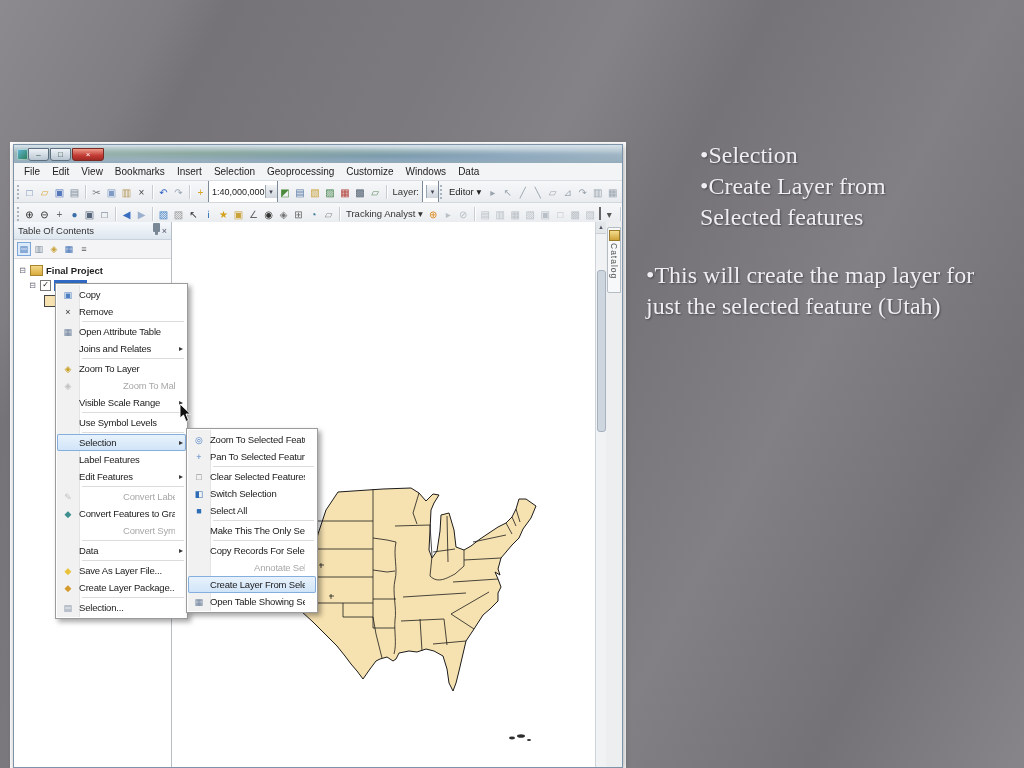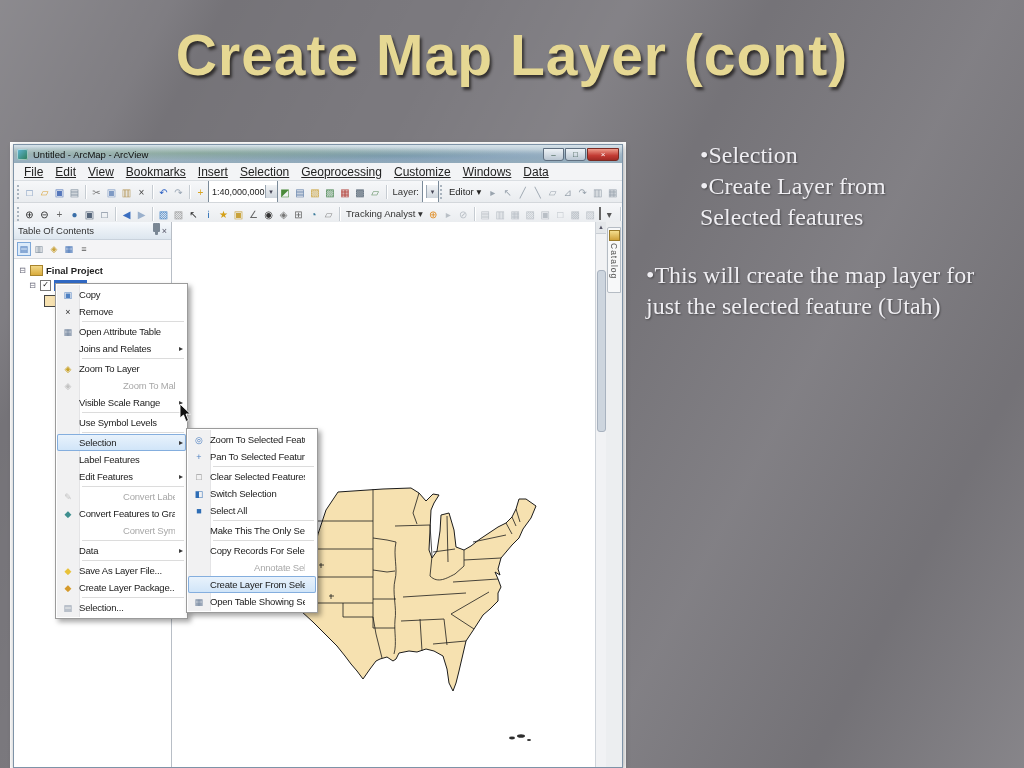--- a/index.html
+++ b/index.html
@@ -31,21 +31,21 @@
   .app-icon{width:11px;height:11px;border-radius:2px;flex:0 0 11px;
     background:linear-gradient(135deg,#63b8da,#2a7a52);box-shadow:inset 0 0 0 1px rgba(255,255,255,0.5);}
   .win-title{font-size:9.5px;color:#111;margin-left:5px;flex:1;white-space:nowrap;overflow:hidden;}
   .win-btns{display:flex;gap:1px;}
   .wbtn{height:13px;font-size:8px;line-height:12px;text-align:center;border-radius:0 0 3px 3px;
     border:1px solid #5f6f80;box-sizing:border-box;color:#243;
     background:linear-gradient(#eef3f7,#b9c6d2);width:21px;}
   .wbtn.close{width:32px;color:#fff;background:linear-gradient(#ef9b8a,#c23b34 60%,#a02a24);border-color:#7a2a22;}
   
   .menubar{height:17px;background:#f3f4f6;border-bottom:1px solid #dadee2;display:flex;align-items:center;padding-left:4px;}
-  .mb-item{font-size:12px;color:#222;padding:0 6px;text-decoration:underline;}
+  .mb-item{font-size:10px;color:#222;padding:0 6px;}
   .tb{height:21px;background:linear-gradient(#f6f7f9,#e9ecef);border-bottom:1px solid #d3d7db;
     display:flex;align-items:center;padding:0 2px;white-space:nowrap;overflow:hidden;}
   .grip{width:4px;height:14px;border-left:2px dotted #aab4be;margin:0 3px 0 1px;}
   .ti{display:inline-block;width:15px;height:15px;font-size:10px;line-height:15px;text-align:center;vertical-align:middle;}
   .ti.tsep{width:1px;height:14px;background:#c6ccd2;margin:0 3px;box-shadow:1px 0 0 #fff;}
   .combo{display:inline-flex;align-items:center;height:26px;background:#fff;border:1px solid #7a8a99;
     font-size:9px;color:#222;padding-left:3px;box-sizing:border-box;}
   .combo .dd{width:11px;height:13px;margin-left:auto;background:linear-gradient(#f2f4f6,#cfd6dd);
     border-left:1px solid #9aa6b2;font-size:7px;line-height:13px;text-align:center;color:#445;}
   .tb-label{font-size:9.5px;color:#333;margin:0 3px;}
@@ -97,34 +97,32 @@
   .mi.highlight{background:linear-gradient(#eaf3fc,#cfe4f8);box-shadow:inset 0 0 0 1px #84aede;border-radius:2px;}
   
   .us-map{position:absolute;left:283px;top:468px;z-index:5;}
   .cursor{position:absolute;left:178px;top:403px;z-index:30;}
 </style>
 </head>
 <body>
 
 <div class="slide">
 
-  <div class="slide-title">Create Map Layer (cont)</div>
 
   <div class="notes">
     <div class="sub">•Selection</div>
     <div class="sub">•Create Layer from Selected features</div>
     <div class="para2">•This will create the map layer for just the selected feature (Utah)</div>
   </div>
 
   <div class="shot">
     <div class="win">
 
       <div class="titlebar">
         <span class="app-icon"></span>
-        <span class="win-title">Untitled - ArcMap - ArcView</span>
         <span class="win-btns">
           <span class="wbtn">–</span>
           <span class="wbtn">□</span>
           <span class="wbtn close">×</span>
         </span>
       </div>
 
       <div class="menubar">
 
       <span class="mb-item">File</span>

